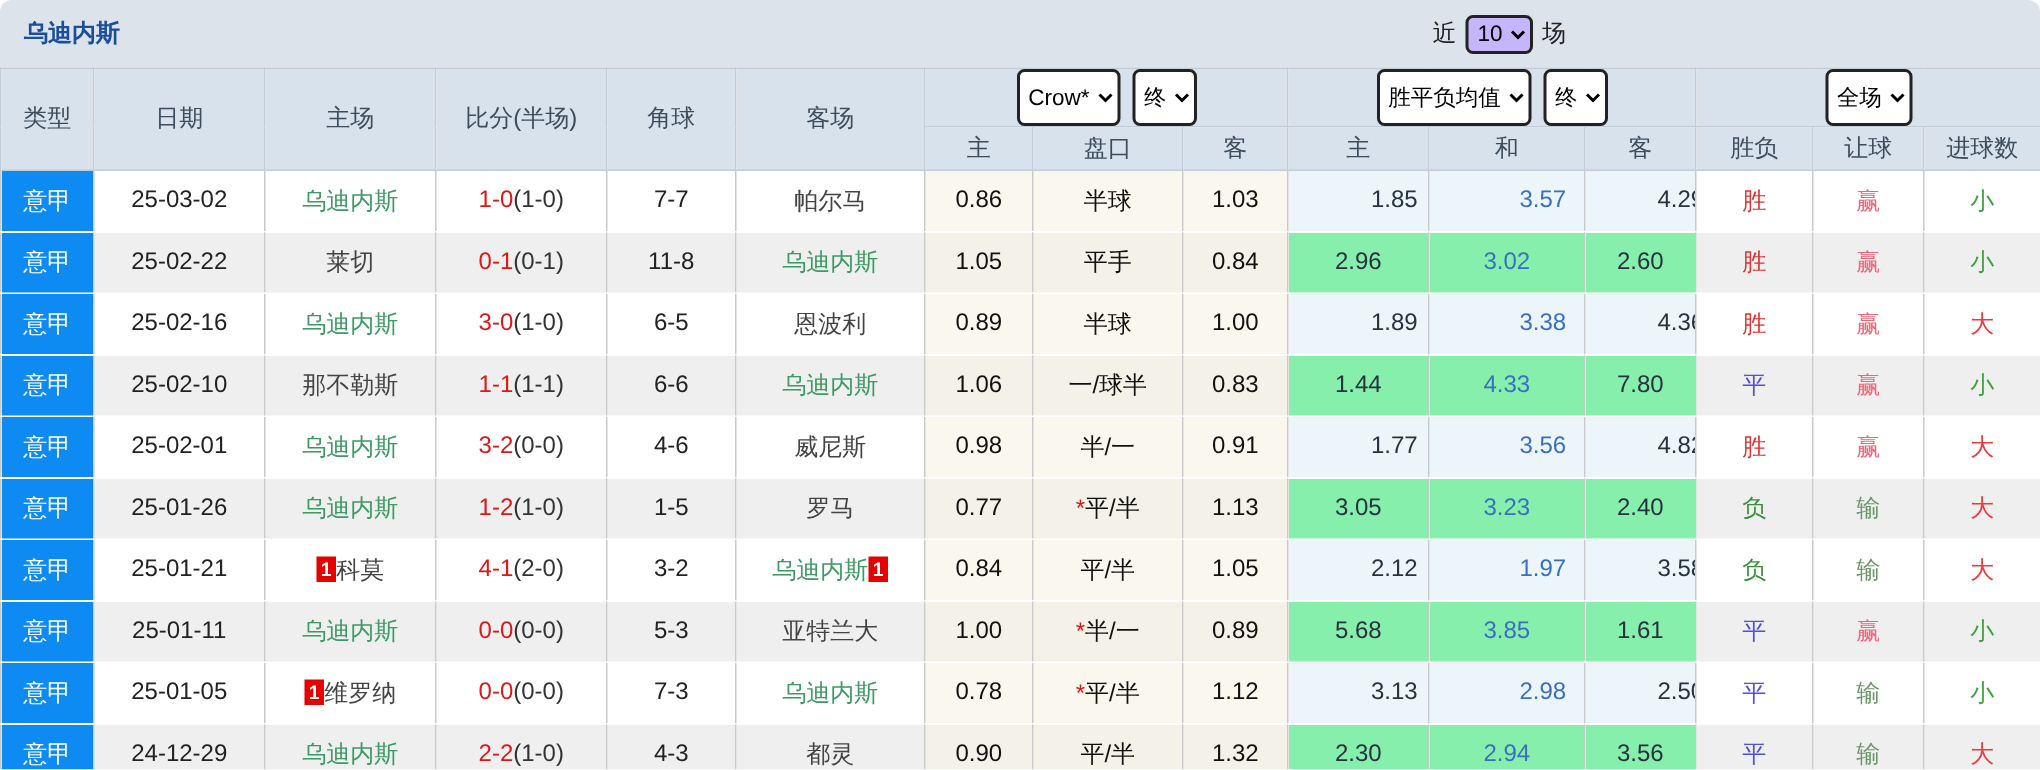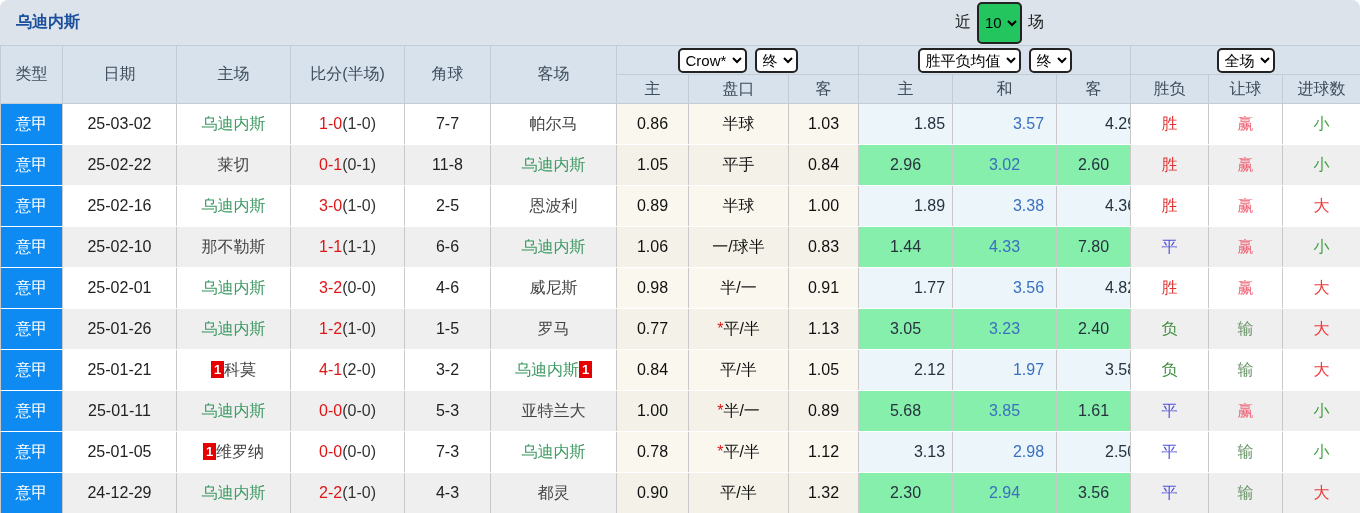--- a/index.html
+++ b/index.html
@@ -3,32 +3,32 @@
 <meta charset="utf-8">
 <style>
   * { box-sizing: border-box; margin: 0; padding: 0; }
   html,body { width:1360px; font-family:"Liberation Sans","DejaVu Sans",sans-serif; background:#fff; }
   .wrap { width:1360px; height:513px; overflow:hidden; border-radius:8px 8px 0 0; background:#fff; }
 
   
   .topbar { height:45px; background:#dce3eb; display:flex; align-items:center; padding:0 16px; }
   .topbar .title { color:var(--title-blue,#1b4f9c); font-weight:bold; font-size:16px; }
   .controls { margin-left:auto; margin-right:300px; display:flex; align-items:center; gap:6px; font-size:16px; color:#222; white-space:nowrap; }
-  .controls select { font-size:15px; height:42px; border:2px solid #222; border-radius:5px; background:#22c55e; padding:0 2px; }
+  .controls select { font-size:15px; height:26px; border:2px solid #222; border-radius:5px; background:#c4b5fd; padding:0 2px; }
   .controls input[type=checkbox] { width:17px; height:17px; accent-color:#1a8cf0; vertical-align:-3px; margin:0 1px; }
   .filter-label { cursor:default; }
 
   
   table { border-collapse:collapse; table-layout:fixed; width:1360px; }
   th, td { text-align:center; font-size:16px; overflow:hidden; white-space:nowrap; }
   thead th { background:#d8e2ec; color:#3d4d5c; font-weight:normal; border:1px solid #c2ccd6; }
   tr.h1 th { height:29px; }
   tr.h2 th { height:29px; }
   thead th.span2 { height:58px; }
-  .grp select { font-size:15px; height:25px; border:2px solid #222; border-radius:5px; background:#fff; margin:0 4px; padding:0 2px; color:#000; }
+  .grp select { font-size:15px; height:38px; border:2px solid #222; border-radius:5px; background:#fff; margin:0 4px; padding:0 2px; color:#000; }
 
   tbody tr { height:41px; }
   tbody td { border-right:1px solid #c9c9c9; border-left:1px solid #c9c9c9; border-bottom:1px solid #fff; color:#222; }
   tr.odd  td { background:#ffffff; }
   tr.even td { background:#efefef; }
   td.c-type { background:var(--league-bg,#0d8bf2) !important; color:#fff; }
   tr.odd  td.c-odds { background:#faf7ee; color:#111; }
   tr.even td.c-odds { background:#f4f1e8; color:#111; }
   tr.odd  td.c-avg { background:#ecf6fa; color:#26323e;padding-left:48px; }
   tr.even td.c-avg { background:#86efac; color:#26323e; }
@@ -145,21 +145,21 @@
     <td class="c-avg">2.60</td>
     <td class="col-red">胜</td>
     <td class="col-pink">赢</td>
     <td class="col-bgreen">小</td>
   </tr>
         <tr class="odd">
     <td class="c-type">意甲</td>
     <td>25-02-16</td>
     <td><span class="tname green-team">乌迪内斯</span></td>
     <td><span class="sc">3-0</span><span class="half">(1-0)</span></td>
-    <td>2-5</td>
+    <td>6-5</td>
     <td><span class="tname">恩波利</span></td>
     <td class="c-odds">0.89</td>
     <td class="c-odds c-line"><span>半球</span></td>
     <td class="c-odds">1.00</td>
     <td class="c-avg">1.89</td>
     <td class="c-avg c-draw">3.38</td>
     <td class="c-avg">4.36</td>
     <td class="col-red">胜</td>
     <td class="col-pink">赢</td>
     <td class="col-bred">大</td>

